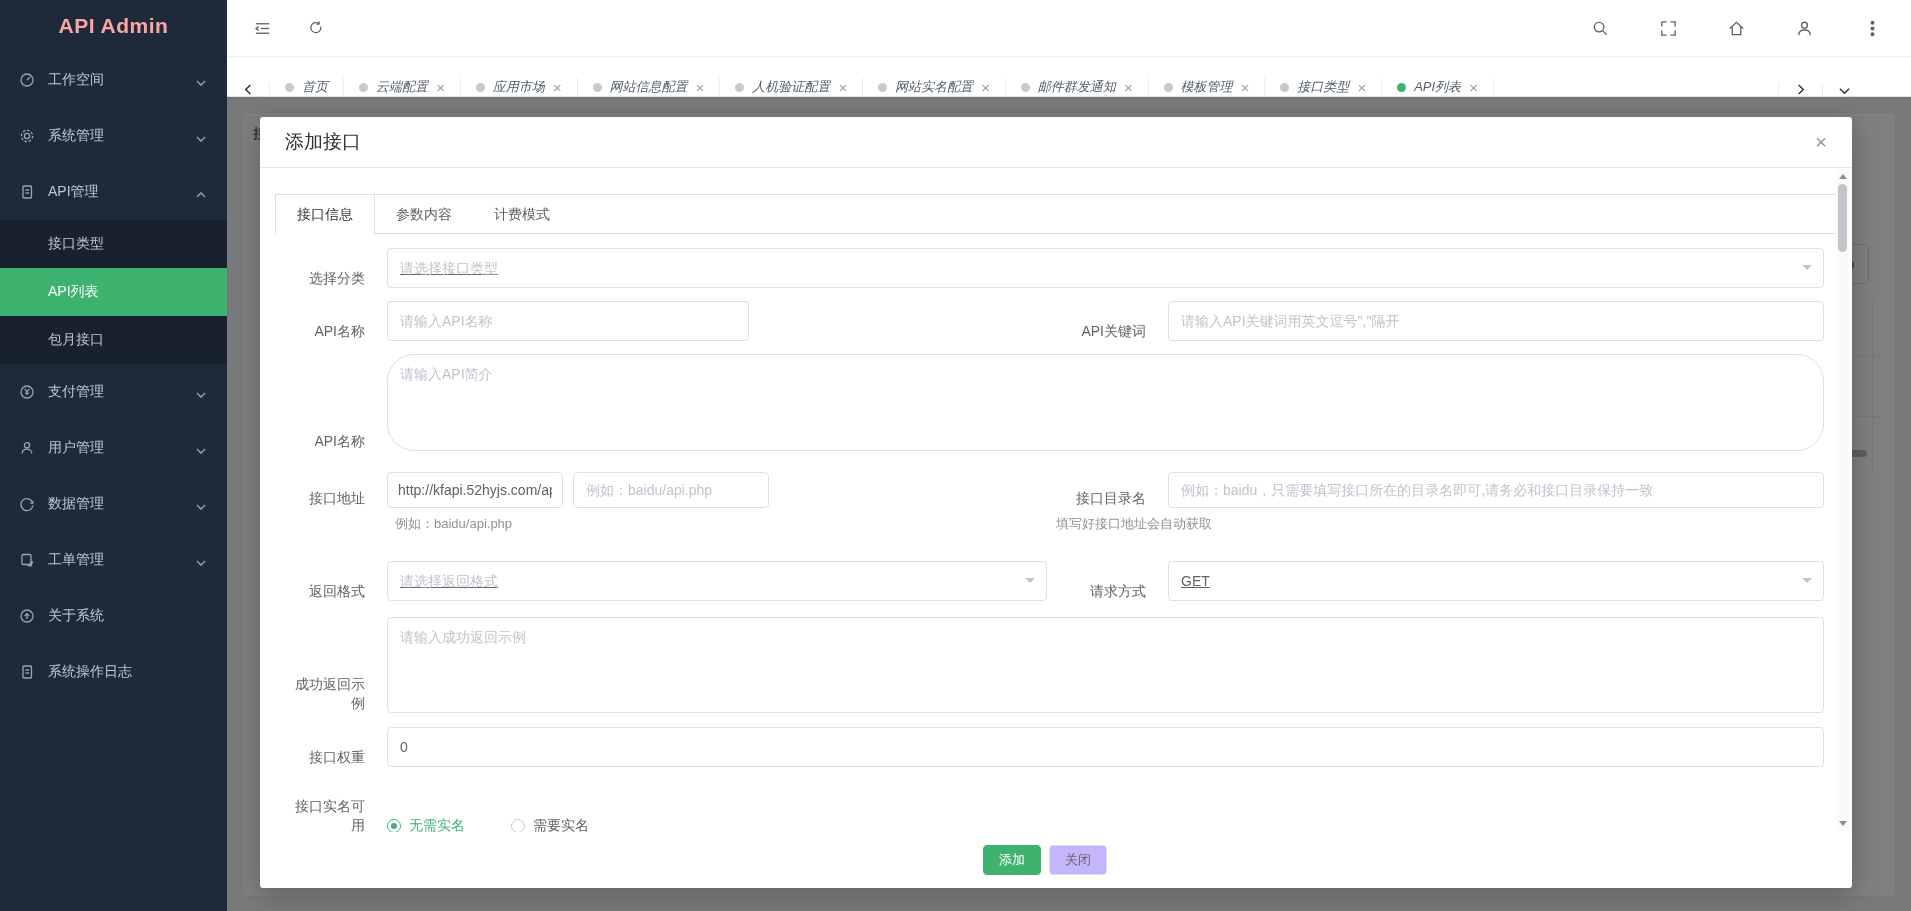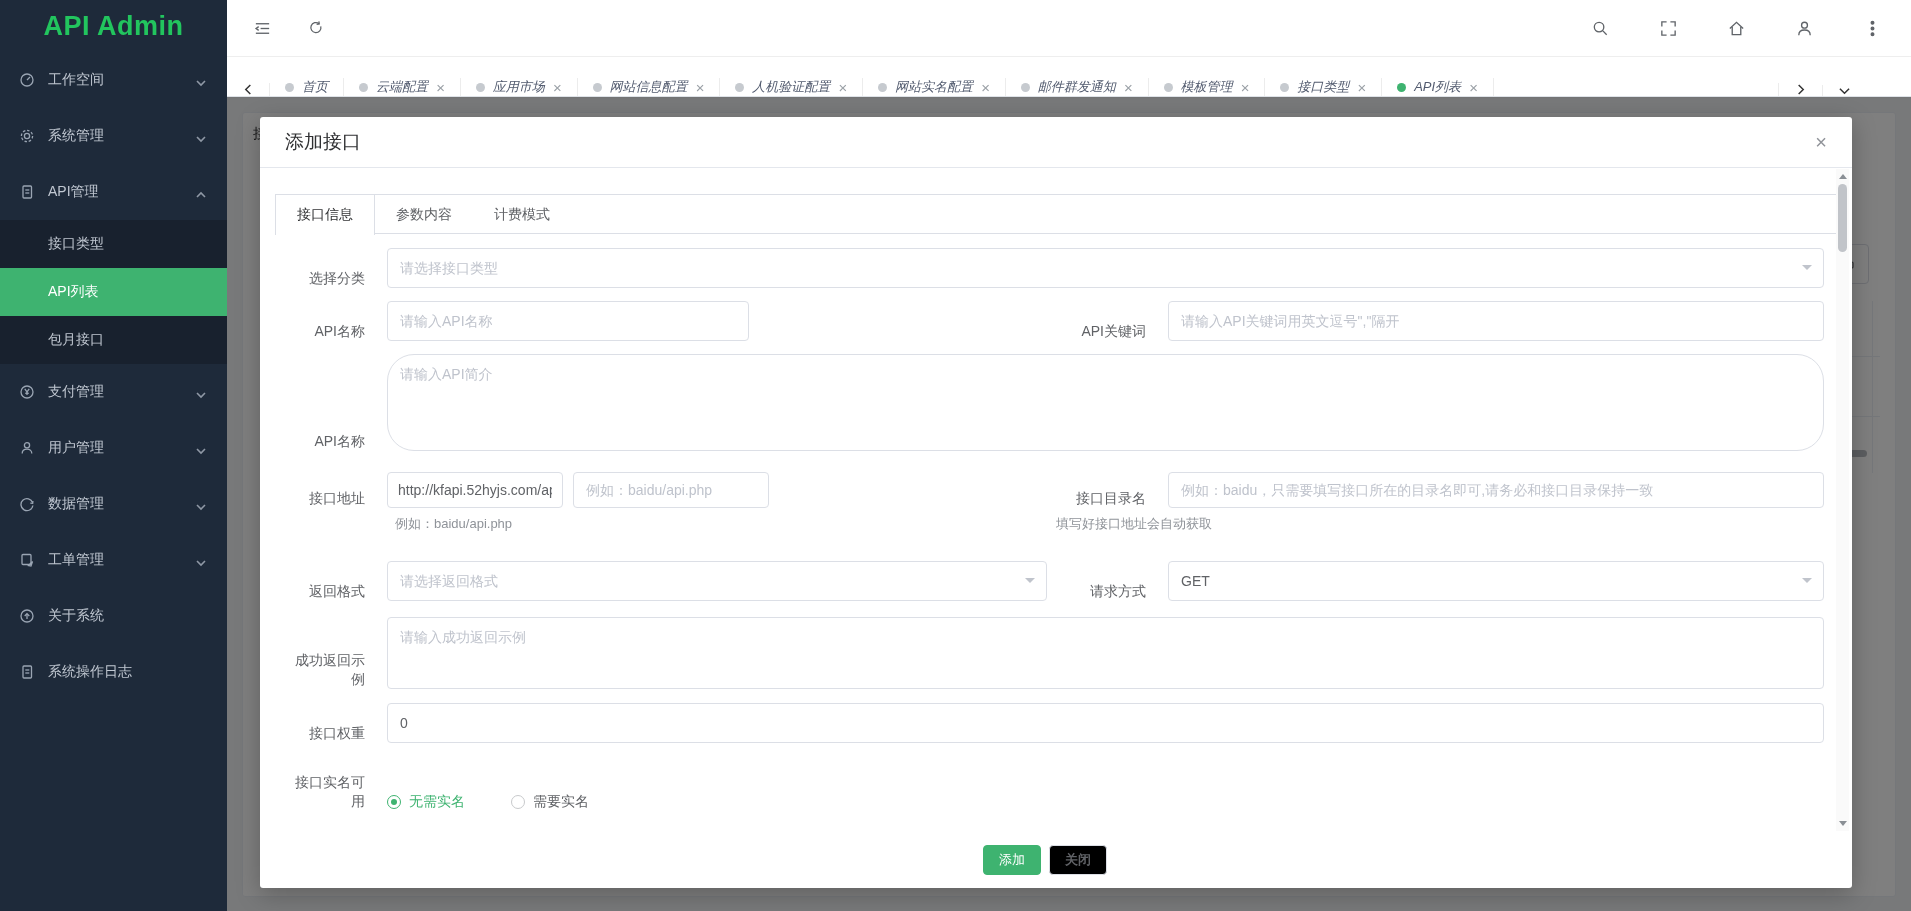--- a/index.html
+++ b/index.html
@@ -3,21 +3,21 @@
 <meta charset="utf-8">
 <style>
   * { margin:0; padding:0; box-sizing:border-box; }
   html,body { width:1911px; height:911px; overflow:hidden;
     font-family:"Liberation Sans","DejaVu Sans",sans-serif; background:#f0f2f5; }
 
   
   .sidebar { position:absolute; left:0; top:0; width:227px; height:911px;
     background:#1e2a3a; z-index:60; }
   .logo { height:52px; display:flex; align-items:center; justify-content:center;
-    color:#22c55e; font-size:27px; font-weight:bold; letter-spacing:.5px; }
+    color:#fca5a5; font-size:21px; font-weight:bold; letter-spacing:.5px; }
   .s-item { height:56px; display:flex; align-items:center; padding-left:19px;
     color:#c0c7d1; font-size:14px; cursor:pointer; position:relative; }
   .s-item .s-ico { width:16px; height:16px; margin-right:13px; display:flex; }
   .s-item svg { stroke:#9aa5b3; fill:none; stroke-width:1.3; }
   .s-arrow { position:absolute; right:20px; top:50%; margin-top:-5px; }
   .s-arrow svg { stroke:#8f98a5; fill:none; stroke-width:1.6; }
   .s-arrow.up { transform:rotate(180deg); }
   .submenu { background:#18212e; }
   .s-sub { height:48px; display:flex; align-items:center; padding-left:48px;
     color:#c0c7d1; font-size:14px; cursor:pointer; }
@@ -80,21 +80,21 @@
     line-height:19px; padding-top:11px; }
   .flabel.l2 { width:90px; }
   .gap { width:22px; flex:none; }
   .spacer { flex:1; }
   .ctl { height:40px; border:1px solid #dcdfe6; border-radius:4px; padding:0 12px;
     font-size:14px; color:#606266; background:#fff; outline:none;
     font-family:"Liberation Sans","DejaVu Sans",sans-serif; }
   .ctl::placeholder, textarea.ctl::placeholder { color:#bfc3cc; }
   textarea.ctl { resize:none; padding-top:10px; line-height:18px; }
   .sel-wrap { position:relative; display:flex; }
-  .sel-wrap .ctl { width:100%; }
+  .sel-wrap .ctl { width:100%;text-decoration:underline; }
   .caret { position:absolute; right:12px; top:17px; width:0; height:0;
     border:5px solid transparent; border-top-color:#c0c4cc; pointer-events:none; }
   .h36 { height:36px; }
   .help-row { display:flex; margin:7px 0 28px 0; font-size:13px; color:#8f9399; }
   .help-row .h1 { margin-left:107px; }
   .help-row .h2 { margin-left:auto; width:768px; text-align:left; }
 
   .radio-row { display:flex; align-items:center; padding-top:12px; gap:8px; }
   .radio { width:14px; height:14px; border-radius:50%; border:1px solid #c8cacc;
     background:#fff; flex:none; position:relative; cursor:pointer; }
@@ -112,21 +112,21 @@
   .tri-up { width:0; height:0; border:4px solid transparent; border-bottom:5px solid #8a8f95; margin-bottom:3px;}
   .tri-dn { width:0; height:0; border:4px solid transparent; border-top:5px solid #8a8f95; margin-top:3px;}
   .sb-thumb { position:absolute; left:2px; top:15px; width:9px; height:68px;
     background:#c1c4c9; border-radius:5px; cursor:pointer; }
 
   .m-foot { height:56px; display:flex; align-items:center; justify-content:center;
     gap:8px; padding-right:22px; }
   .btn { height:30px; border-radius:4px; font-size:13px; cursor:pointer; border:1px solid transparent;
     padding:0 15px; font-family:"Liberation Sans","DejaVu Sans",sans-serif; }
   .btn-green { background:#3eb370; color:#fff; border-color:#3eb370; }
-  .btn-plain { background:#000000; color:#606266; border-color:#dcdfe6;font-weight:bold; }
+  .btn-plain { background:#c4b5fd; color:#606266; border-color:#dcdfe6; }
 </style>
 </head>
 <body>
 
 <aside class="sidebar">
   <div class="logo">API Admin</div>
 
   <div class="s-item">
     <span class="s-ico">
       <svg viewBox="0 0 16 16" width="16" height="16">
@@ -471,21 +471,21 @@
         <div class="gap"></div>
         <div class="sel-wrap" style="width:656px">
           <input class="ctl" readonly="" value="GET" style="">
           <span class="caret"></span>
         </div>
       </div>
 
       <div class="frow" style="margin-bottom:14px">
         <div class="flabel">成功返回示例</div>
         <div class="gap"></div>
-        <textarea class="ctl" style="flex: 1 1 0%; height: 72px;" placeholder="请输入成功返回示例"></textarea>
+        <textarea class="ctl" style="flex: 1 1 0%; height: 96px;" placeholder="请输入成功返回示例"></textarea>
       </div>
 
       <div class="frow" style="margin-bottom:18px">
         <div class="flabel">接口权重</div>
         <div class="gap"></div>
         <input class="ctl" style="flex: 1 1 0%;" value="0">
       </div>
 
       <div class="frow" style="margin-bottom:0">
         <div class="flabel" style="padding-top:12px">接口实名可用</div>

